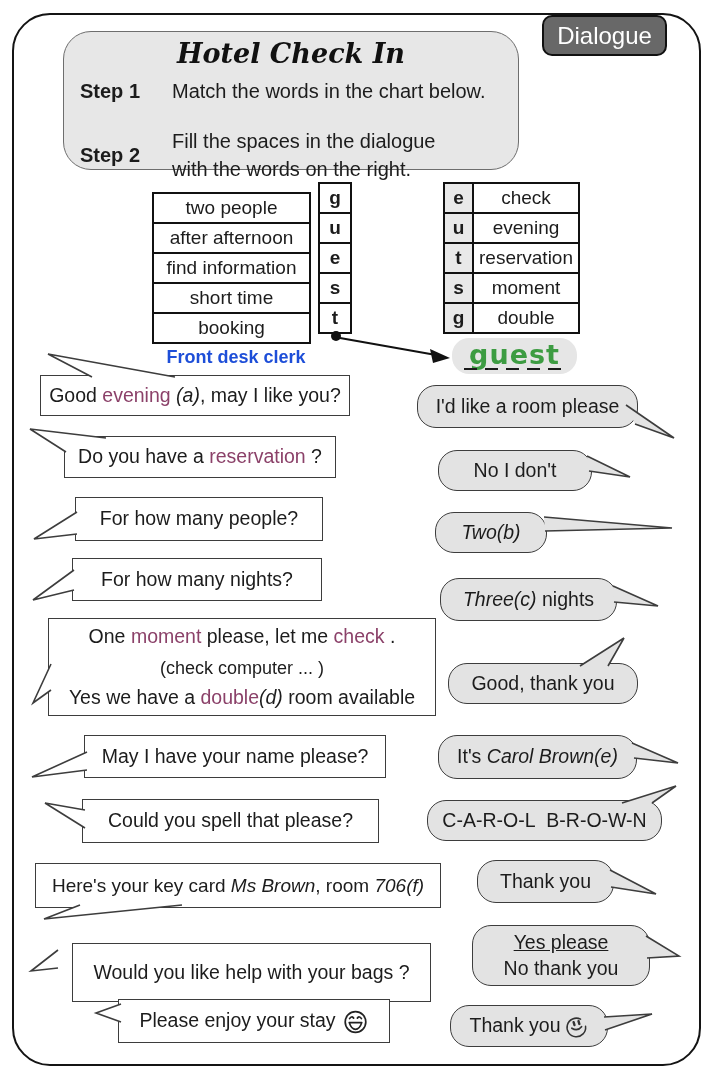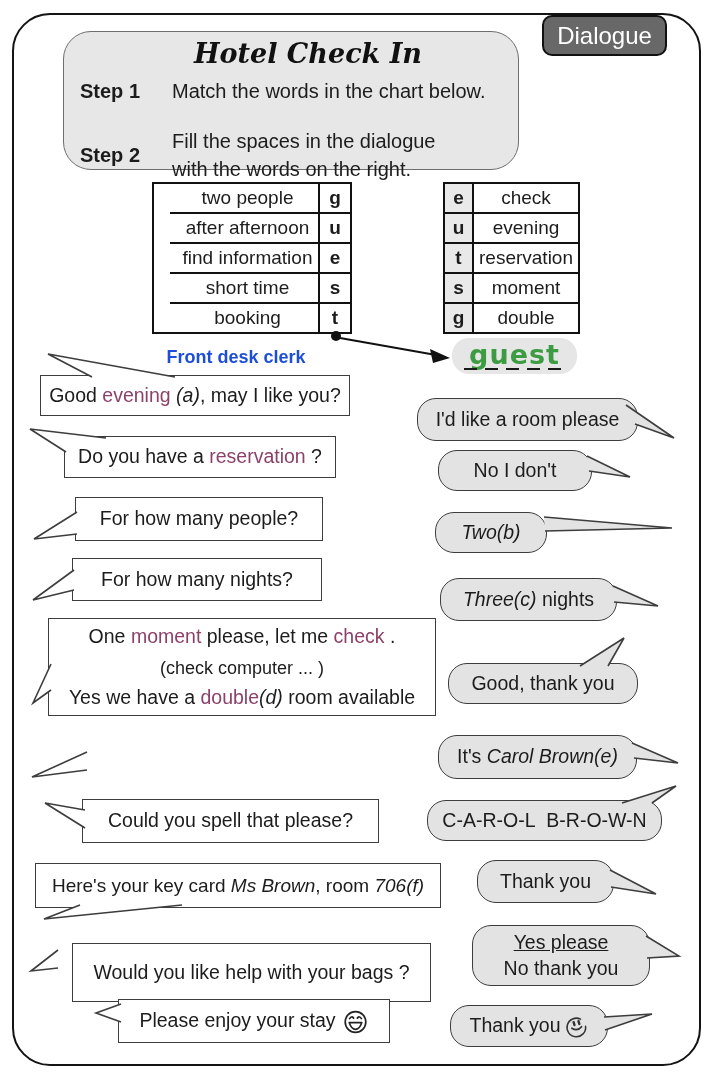--- a/index.html
+++ b/index.html
@@ -7,21 +7,21 @@
         font-family:"Liberation Sans",sans-serif;color:#1c1c1c;}
   .frame{position:absolute;left:12px;top:13px;width:685px;height:1049px;
          border:2.5px solid #141414;border-radius:38px;}
   
   .badge{position:absolute;left:542px;top:15px;width:121px;height:37px;background:var(--badge_fill,#686868);
          border:2px solid #111;border-radius:10px;display:flex;align-items:center;justify-content:center;
          color:#fff;font-size:24px;}
   
   .instr{position:absolute;left:63px;top:31px;width:454px;height:137px;background:var(--box_fill,#e7e7e7);
          border:1.5px solid #6e6e6e;border-radius:28px;}
-  .instr-title{position:absolute;top:6px;left:17px;width:100%;text-align:center;
+  .instr-title{position:absolute;top:6px;left:0;width:100%;text-align:center;
                font-family:"DejaVu Serif",serif;font-style:italic;font-weight:bold;font-size:27px;color:#111;}
   .step{position:absolute;left:16px;display:flex;font-size:20px;align-items:center;}
   .step1{top:45px;} .step2{top:95px;}
   .step-label{font-weight:bold;width:92px;flex:0 0 92px;}
   .step-text{white-space:pre-line;line-height:28px;}
   
   .wtbl{position:absolute;border:2.5px solid #111;background:#fff;}
   .wrow{height:28px;display:flex;align-items:center;justify-content:center;font-size:19px;}
   .wrow + .wrow{border-top:2px solid #111;}
   .letter{font-weight:bold;font-size:19px;}
@@ -70,21 +70,21 @@
       <span class="step-label">Step 1</span>
       <span class="step-text">Match the words in the chart below.</span>
     </div>
     <div class="step step2">
       <span class="step-label">Step 2</span>
       <span class="step-text">Fill the spaces in the dialogue
 with the words on the right.</span>
     </div>
   </div>
 
-  <div class="wtbl" style="left:152px;top:182px;width:155px;padding-left:16px;">
+  <div class="wtbl" style="left:152px;top:192px;width:155px;">
     <div class="wrow">two people</div>
     <div class="wrow">after afternoon</div>
     <div class="wrow">find information</div>
     <div class="wrow">short time</div>
     <div class="wrow">booking</div>
   </div>
   <div class="wtbl" style="left:318px;top:182px;width:30px;">
     <div class="wrow letter">g</div>
     <div class="wrow letter">u</div>
     <div class="wrow letter">e</div>
@@ -130,20 +130,23 @@
   <div class="bub bub-l" style="left:75px;top:497px;width:248px;height:44px;">
       <span class="rich"><span>For how many people?</span></span>
     </div>
   <div class="bub bub-l" style="left:72px;top:558px;width:250px;height:43px;">
       <span class="rich"><span>For how many nights?</span></span>
     </div>
   <div class="bub bub-l big" style="left:48px;top:618px;width:388px;height:98px;">
       <span class="rich"><span>One </span><span class="seg-k">moment</span><span> please, let me </span><span class="seg-k">check</span><span> .
 </span><span class="seg-in">(check computer ... )</span><span>
 Yes we have a </span><span class="seg-k">double</span><span class="seg-i">(d)</span><span> room available</span></span>
+    </div>
+  <div class="bub bub-l" style="left:84px;top:735px;width:302px;height:43px;">
+      <span class="rich"><span>May I have your name please?</span></span>
     </div>
   <div class="bub bub-l" style="left:82px;top:799px;width:297px;height:44px;">
       <span class="rich"><span>Could you spell that please?</span></span>
     </div>
   <div class="bub bub-l" style="left:35px;top:863px;width:406px;height:45px;font-size:19px;">
       <span class="rich"><span>Here's your key card </span><span class="seg-i">Ms Brown</span><span>, room </span><span class="seg-i">706(f)</span></span>
     </div>
   <div class="bub bub-l" style="left:72px;top:935px;width:359px;height:59px;margin-top:8px;">
       <span class="rich"><span>Would you like help with your bags ?</span></span>
     </div>
@@ -152,21 +155,21 @@
     <span class="icon">
       <svg width="27" height="27" viewBox="0 0 27 27">
         <circle cx="13.5" cy="14" r="10.3" fill="none" stroke="#222" stroke-width="1.7"></circle>
         <path d="M7.6 10.6 Q9.6 7.6 11.6 10.1" fill="none" stroke="#222" stroke-width="1.7" stroke-linecap="round"></path>
         <path d="M15.4 10.1 Q17.4 7.6 19.4 10.6" fill="none" stroke="#222" stroke-width="1.7" stroke-linecap="round"></path>
         <path d="M7.2 14.6 H19.8 Q17.6 21.4 13.5 21.4 Q9.4 21.4 7.2 14.6 Z" fill="none" stroke="#222" stroke-width="1.6" stroke-linejoin="round"></path>
       </svg>
     </span>
   </div>
 
-  <div class="bub bub-r" style="left:417px;top:398px;width:221px;height:43px;">
+  <div class="bub bub-r" style="left:417px;top:385px;width:221px;height:43px;">
       <span class="rich"><span>I'd like a room please</span></span>
     </div>
   <div class="bub bub-r" style="left:438px;top:450px;width:154px;height:41px;">
       <span class="rich"><span>No I don't</span></span>
     </div>
   <div class="bub bub-r" style="left:435px;top:512px;width:112px;height:41px;">
       <span class="rich"><span class="seg-i">Two(b)</span></span>
     </div>
   <div class="bub bub-r" style="left:440px;top:578px;width:177px;height:43px;">
       <span class="rich"><span class="seg-i">Three(c)</span><span> nights</span></span>

